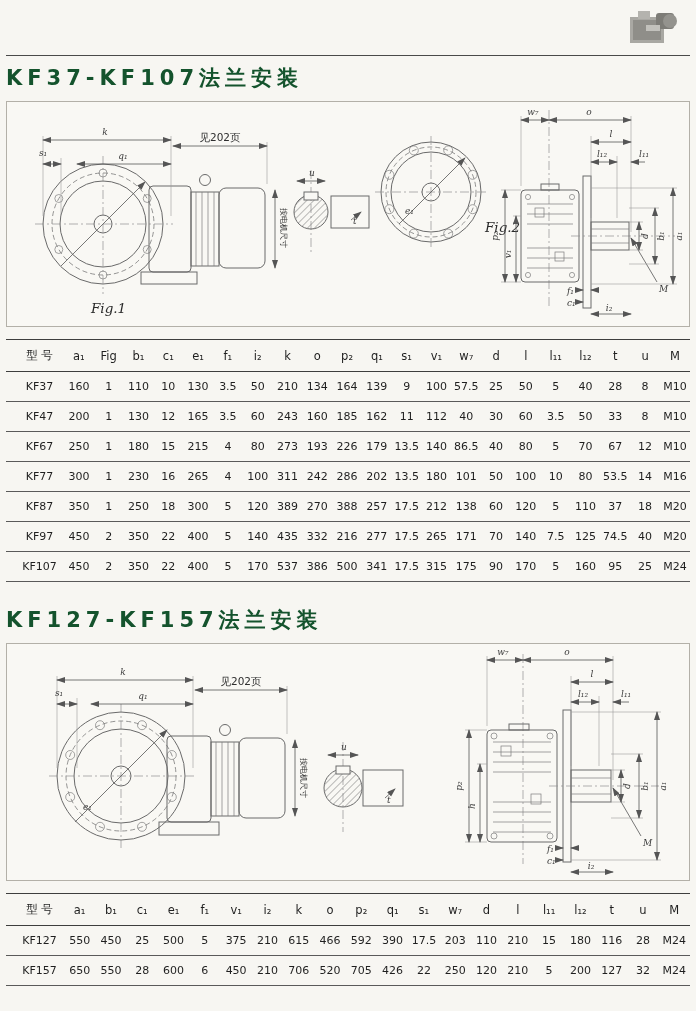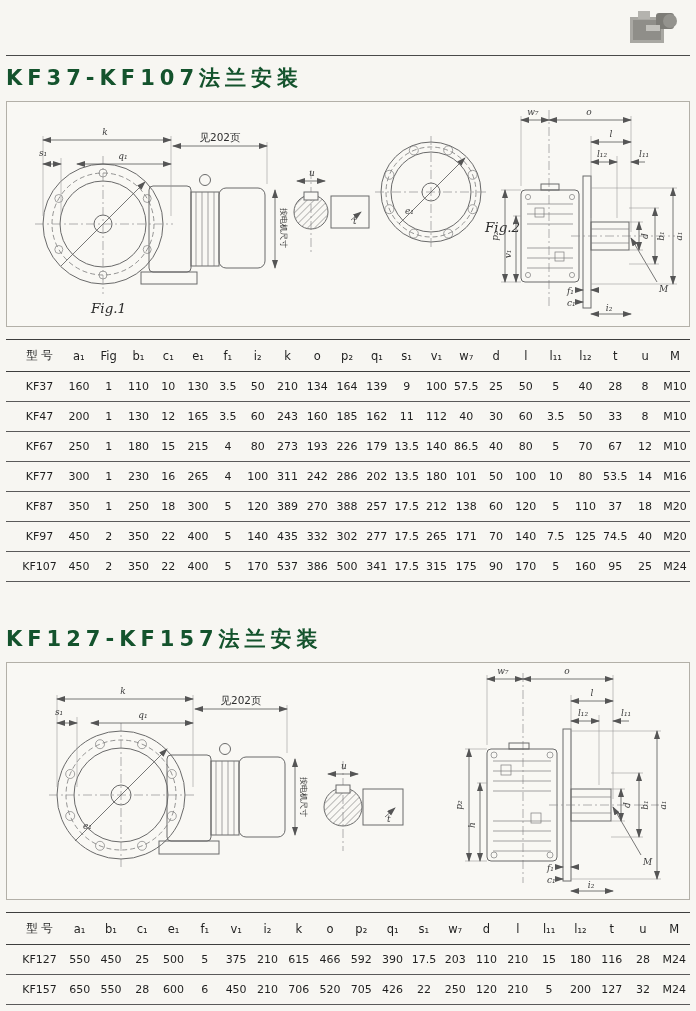--- a/index.html
+++ b/index.html
@@ -10,21 +10,21 @@
     color:#2e2e2e;
     position:relative;
     overflow:hidden;
   }
   .logo{position:absolute;top:7px;right:10px;}
   .top-rule{margin:55px 6px 0;border-top:1.6px solid #4a4a4a;}
   .sec-title{
     font-size:21px;font-weight:600;letter-spacing:5px;
     color:#14532d;margin:8px 6px 9px;white-space:nowrap;
   }
-  .sec-title.second{margin-top:43px;}
+  .sec-title.second{margin-top:24px;}
   .figbox{
     border:1px solid #b3b0a8;margin:0 6px;background:#f9f8f4;
   }
   table{
     width:684px;margin:12px 6px 0;border-collapse:collapse;
     font-size:11px;color:#1f1f1f;table-layout:fixed;
   }
   th{
     font-weight:normal;font-size:11.5px;
     border-top:1.6px solid #3e3e3e;border-bottom:1.4px solid #3e3e3e;
@@ -375,21 +375,21 @@
         <td>KF97</td>
         <td>450</td>
         <td>2</td>
         <td>350</td>
         <td>22</td>
         <td>400</td>
         <td>5</td>
         <td>140</td>
         <td>435</td>
         <td>332</td>
-        <td>302</td>
+        <td>216</td>
         <td>277</td>
         <td>17.5</td>
         <td>265</td>
         <td>171</td>
         <td>70</td>
         <td>140</td>
         <td>7.5</td>
         <td>125</td>
         <td>74.5</td>
         <td>40</td>

